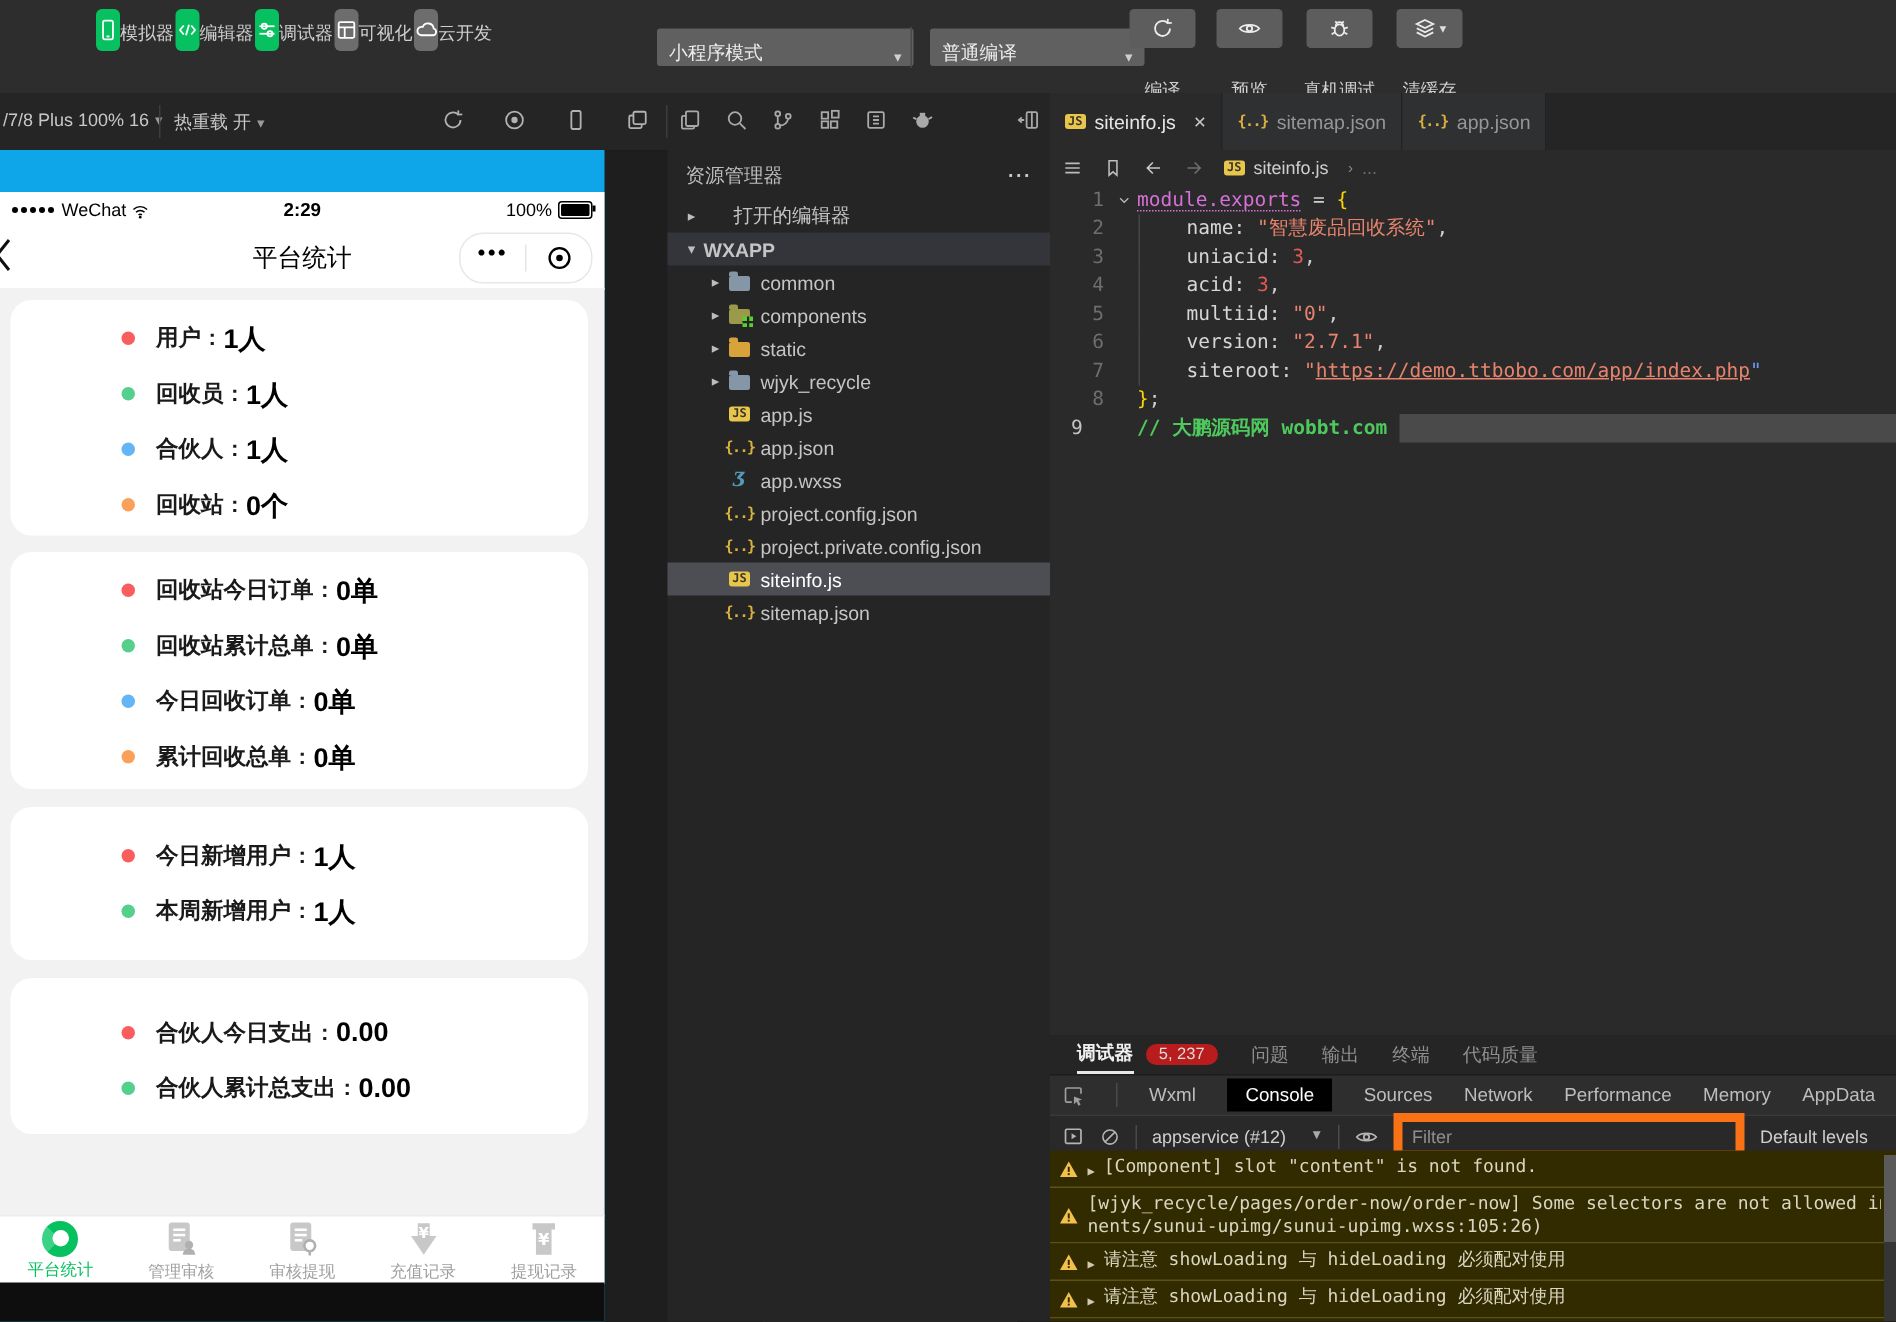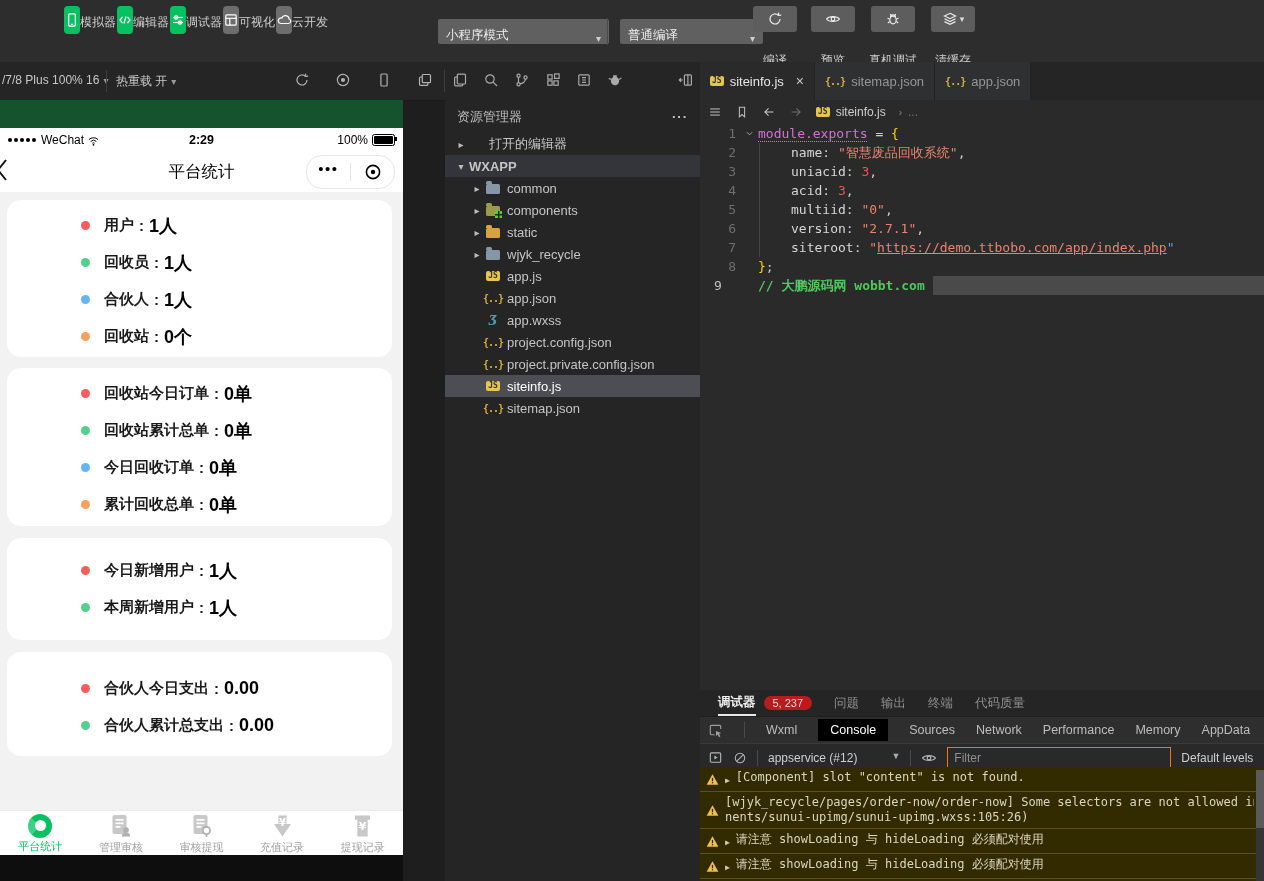--- a/index.html
+++ b/index.html
@@ -36,21 +36,21 @@
   #ed-icons .icon{cursor:pointer}
   #tabs{position:absolute;left:700px;top:0;right:0;bottom:0;display:flex;overflow:hidden}
   .tab{display:flex;align-items:center;gap:6px;padding:0 10px;font-size:13px;color:#969696;background:#2f3032;border-right:1px solid #222;cursor:pointer;white-space:nowrap}
   .tab.active{background:#2a2a2a;color:#e6e6e6}
   .tab .close{margin-left:6px;color:#c9c9c9;font-size:14px;cursor:pointer}
   .jsbadge{background:#e8c64c;color:#3a352a;font:700 8px "DejaVu Sans Mono",monospace;padding:1px 2px;border-radius:2px;line-height:1}
   .jsonbadge{color:#d9b13f;font:700 10px "DejaVu Sans Mono",monospace;letter-spacing:-1px}
   .wxssbadge{color:#519aba;font:italic 700 13px "DejaVu Serif",serif;line-height:1}
 
   
-  #sim{left:0;top:100px;width:403px;height:781px;background:#14532d}
+  #sim{left:0;top:100px;width:403px;height:781px;background:#0ea5e9}
   #p-status{position:absolute;left:0;top:28px;width:403px;height:24px;background:#fff;display:flex;align-items:center;padding:0 8px;box-sizing:border-box;font-size:12px;color:#000}
   #sig{display:flex;gap:2px;margin-right:5px}
   #sig i{width:4px;height:4px;border-radius:50%;background:#000}
   #p-time{position:absolute;left:0;right:0;text-align:center;font-weight:700;font-size:12.5px}
   #p-batt{margin-left:auto;display:flex;align-items:center;gap:4px;font-size:12px;position:relative;z-index:1}
   .battery{width:21px;height:10px;border:1px solid #000;border-radius:2.5px;position:relative}
   .battery i{position:absolute;inset:1px;background:#000;border-radius:1px}
   .battery::after{content:"";position:absolute;right:-3px;top:2px;width:2px;height:4px;background:#000}
   #p-nav{position:absolute;left:0;top:52px;width:403px;height:40px;background:#fff;border-bottom:1px solid #f0f0f0}
   #p-title{position:absolute;left:0;right:0;top:9px;text-align:center;font-size:16.5px;color:#000}
@@ -122,23 +122,23 @@
   .ptabitem{display:flex;align-items:center;gap:8px;cursor:pointer;height:100%}
   .ptabitem .lab{display:flex;align-items:center;height:100%;box-sizing:border-box}
   .ptabitem.active .lab{color:#f0f0f0;font-weight:700;border-bottom:2px solid #e8e8e8}
   .pbadge{background:#b91c1c;color:#dcdcdc;border-radius:9px;padding:1px 9px;font-size:11px}
   #dtabs{height:26px;display:flex;align-items:center;gap:21px;background:#2e2e2e;border-top:1px solid #1d1d1d;font-size:12.5px;color:#bdbdbd;padding-left:8px;overflow:hidden}
   .dtab{cursor:pointer;white-space:nowrap}
   .dtab.active{background:#000;color:#fff;padding:4px 12px}
   #dtabs .icon{color:#9e9e9e;cursor:pointer}
   #dtabs .dsep{width:1px;height:16px;background:#4a4a4a;flex:none}
   #ctoolbar{height:27px;display:flex;align-items:center;gap:10px;background:#292929;border-top:1px solid #3a3a3a;border-bottom:1px solid #454545;padding-left:8px;color:#b5b5b5;font-size:12px}
-  #ctx{display:flex;align-items:flex-start;gap:34px;cursor:pointer;color:#cfcfcf}
+  #ctx{display:flex;align-items:flex-start;gap:16px;cursor:pointer;color:#cfcfcf}
   #ctx .caret{font-size:9px;color:#aaa}
-  #filter{width:210px;height:17px;background:transparent;border:1px solid #f97316;color:#ffffff;font-size:12px;padding:1px 6px;outline:none}
+  #filter{width:210px;height:17px;background:transparent;border:6px solid #f97316;color:#ffffff;font-size:12px;padding:1px 6px;outline:none}
   #filter::placeholder{color:#8f8f8f}
   #deflevel{width:72px;overflow:hidden;white-space:nowrap;color:#cfcfcf;flex:none}
   #cmsgs{position:relative}
   .cmsg{display:flex;gap:6px;padding:3px 10px 3px 6px;background:#332b00;border-bottom:1px solid #5c5217;color:#dad6c2;font:12px "DejaVu Sans Mono",monospace;line-height:15px}
   .cmsg:first-child{margin-top:-5px}
   .cmsg .warn{flex:none;margin-top:1px}
   .cmsg .arr{flex:none;color:#cfcab2;font-size:8px;margin-top:3px;cursor:pointer}
   .cmsg .body{min-width:0}
   .cmsg .bline{white-space:nowrap;overflow:hidden}
   .cmsg .clink{cursor:pointer}

